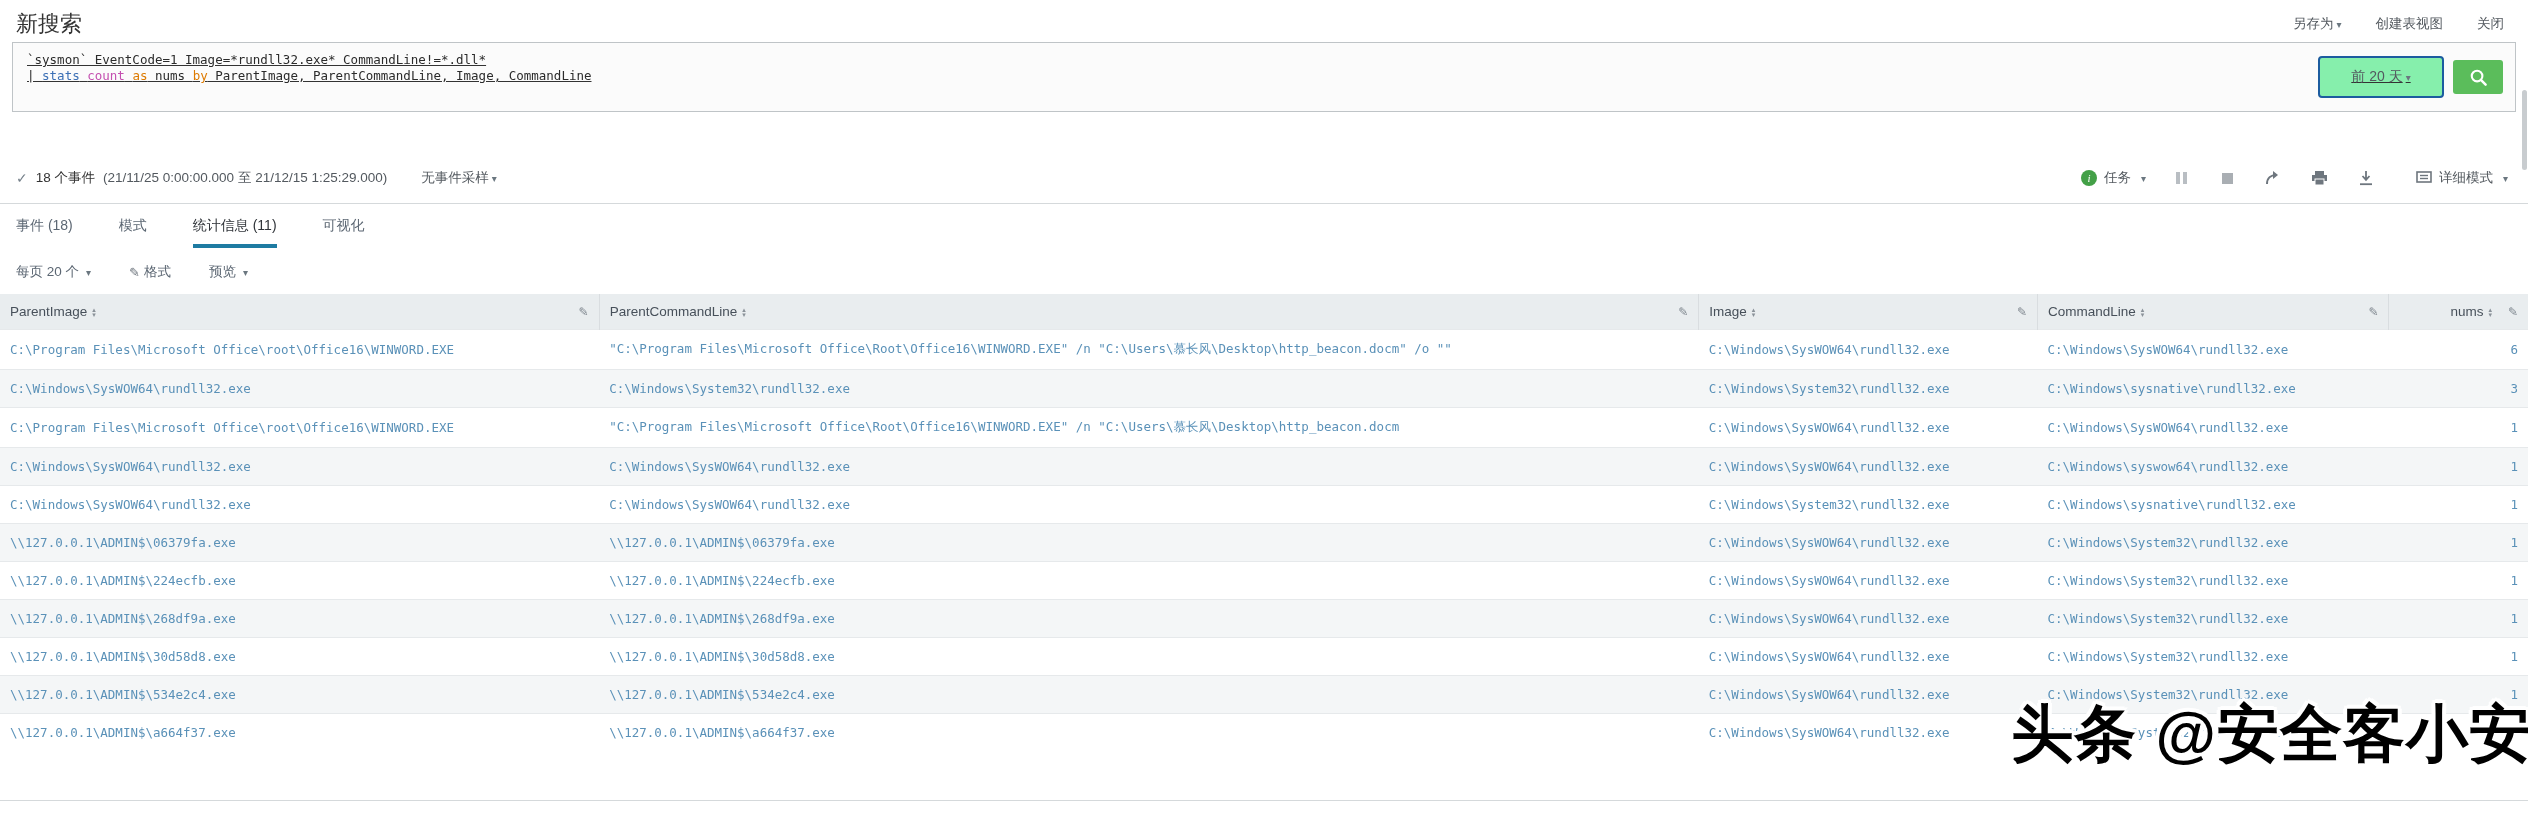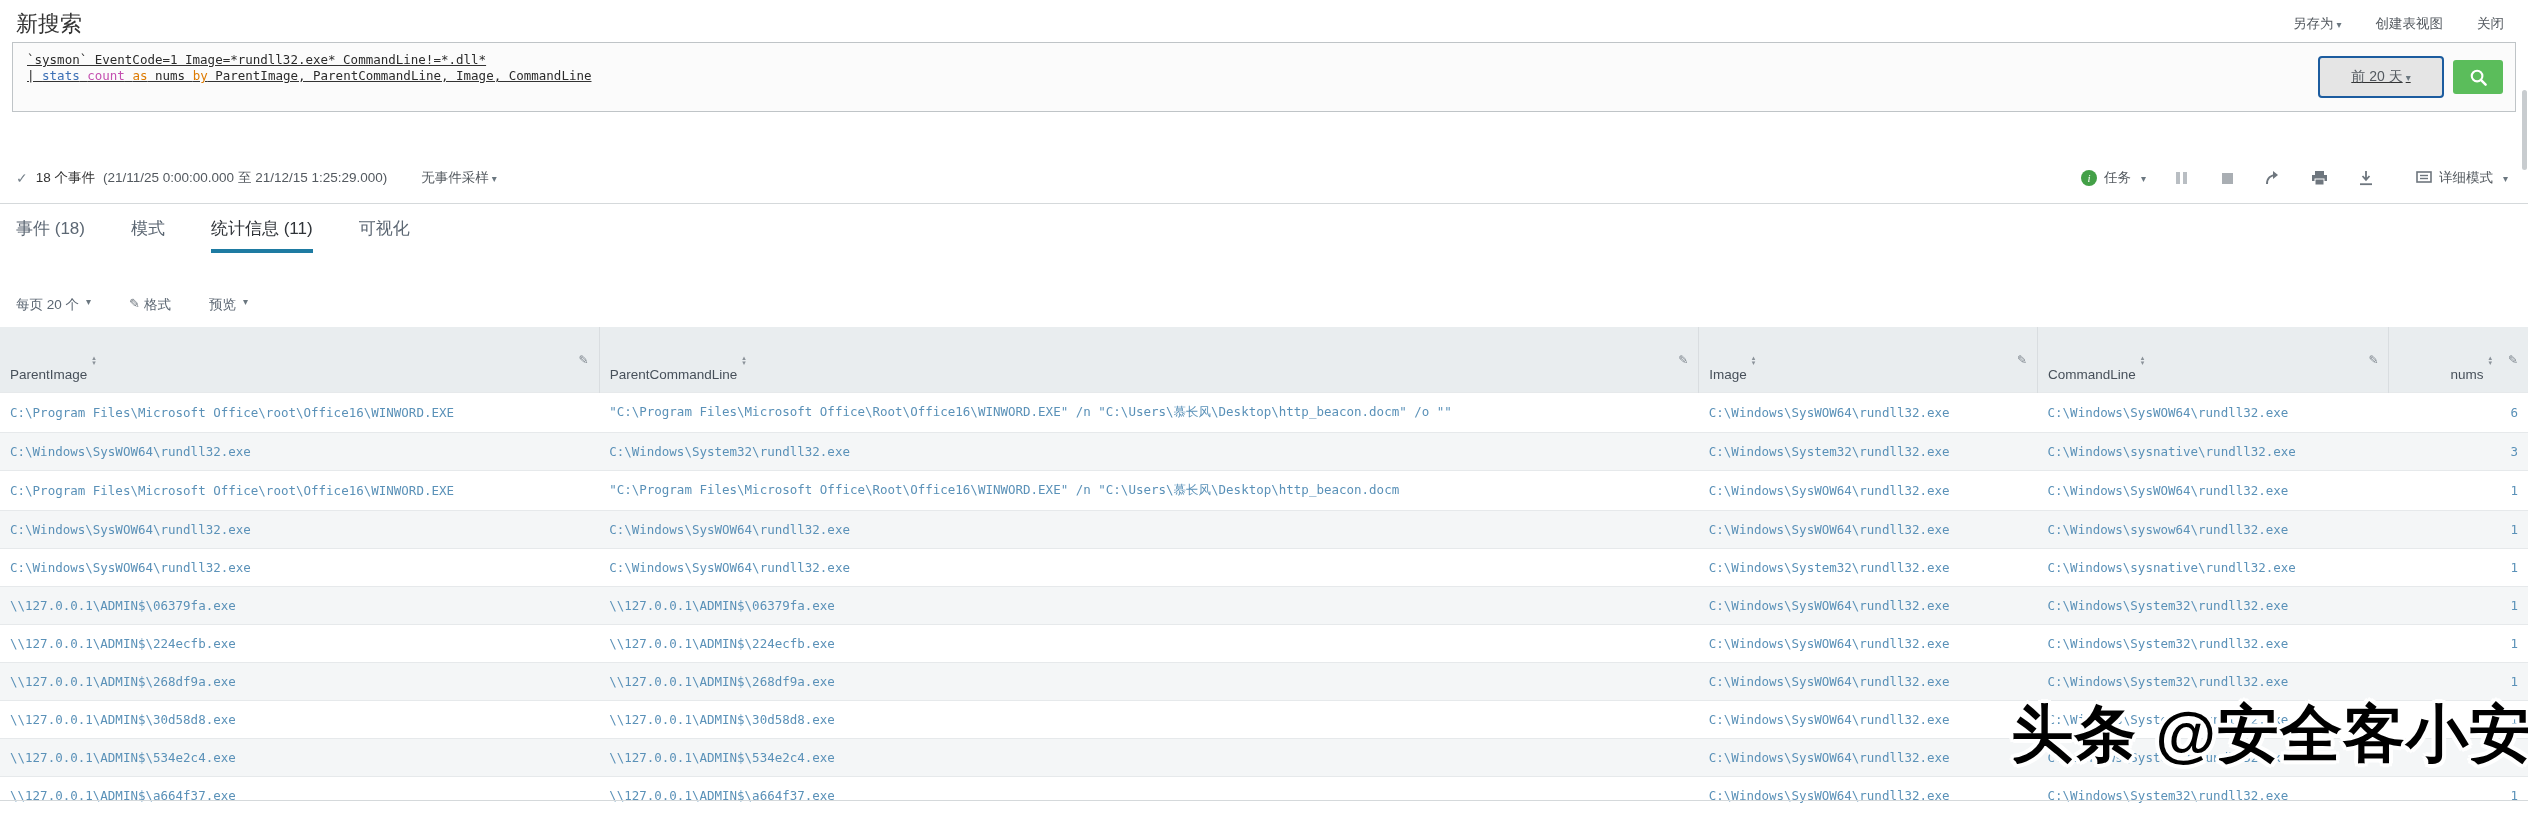--- a/index.html
+++ b/index.html
@@ -15,59 +15,59 @@
   .caret { font-size:10px; color:#6b7780; margin-left:3px; }
 
   
   .searchbar { display:flex; align-items:stretch; margin:2px 12px 0 12px; border:1px solid #bfc4c7; background:#fbfbfb; height:70px;text-decoration:underline; }
   .query-editor { flex:1; padding:9px 14px; font-family:"DejaVu Sans Mono", monospace; font-size:12.5px; line-height:16px; color:#2b2b2b; overflow:hidden; }
   .q-line { white-space:pre; }
   .tok-plain { color:#2b2b2b; }
   .tok-command { color:#3b6fb5; }
   .tok-function { color:#c44fb0; }
   .tok-modifier { color:#dd7a00; }
-  .time-picker { align-self:center; margin-right:9px; height:42px; min-width:126px; padding:0 12px; background:#e5e5e5; border:2px solid #1c5c9f; border-radius:4px; display:flex; align-items:center; justify-content:center; font-size:14px; color:#53595f; cursor:pointer; }
+  .time-picker { align-self:center; margin-right:9px; height:42px; min-width:126px; padding:0 12px; background:#86efac; border:2px solid #1c5c9f; border-radius:4px; display:flex; align-items:center; justify-content:center; font-size:14px; color:#53595f; cursor:pointer; }
   .search-btn { align-self:center; margin-right:12px; width:50px; height:34px; background:#5bbd5b; border:none; border-radius:3px; display:flex; align-items:center; justify-content:center; cursor:pointer; }
 
   
   .jobbar { display:flex; justify-content:space-between; align-items:center; margin-top:56px; padding:0 16px 15px 16px; border-bottom:1px solid #d5d9db; }
   .job-left { display:flex; align-items:center; gap:8px; font-size:13.5px; }
   .check-icon { color:#75808a; font-size:14px; }
   .event-count { font-weight:normal; color:#333; }
   .time-span { color:#53595f; }
   .sampling { margin-left:26px; color:#53595f; cursor:pointer; }
   .job-right { display:flex; align-items:center; gap:26px; padding-right:4px; }
   .job-status { display:flex; align-items:center; gap:7px; cursor:pointer; font-size:13.5px; color:#53595f; }
   .info-circle { width:16px; height:16px; border-radius:50%; background:#43a047; color:#fff; font-size:11px; font-style:italic; font-family:"Liberation Serif", serif; display:flex; align-items:center; justify-content:center; }
   .icon-btn { display:flex; align-items:center; justify-content:center; width:20px; height:20px; cursor:pointer; }
   .pause-bars { display:flex; gap:3px; }
   .pause-bars i { display:block; width:4px; height:12px; background:#b9bec3; }
   .stop-square { width:11px; height:11px; background:#a9aeb3; }
   .verbose { display:flex; align-items:center; gap:7px; margin-left:14px; font-size:13.5px; color:#53595f; cursor:pointer; }
 
   
   .tabs { display:flex; gap:46px; padding:13px 16px 0 16px; }
-  .tab { font-size:17px; color:#5c6773; padding-bottom:9px; cursor:pointer; border-bottom:4px solid transparent; }
+  .tab { font-size:14px; color:#5c6773; padding-bottom:9px; cursor:pointer; border-bottom:4px solid transparent; }
   .tab.active { color:#2f3338; border-bottom-color:#1e7ba2; }
 
   
   .controls { display:flex; gap:38px; padding:15px 16px 13px 16px; align-items:center; }
-  .control-link { font-size:13.5px; color:#5c6773; cursor:pointer; display:flex; align-items:flex-start; gap:4px;margin-top:28px; }
+  .control-link { font-size:13.5px; color:#5c6773; cursor:pointer; display:flex; align-items:center; gap:4px; }
   .pencil { color:#6e767e; font-size:13px; }
 
   
   table.stats { width:100%; border-collapse:collapse; table-layout:fixed; }
   table.stats col.c1 { width:23.7%; } table.stats col.c2 { width:43.5%; }
   table.stats col.c3 { width:13.4%; } table.stats col.c4 { width:13.9%; }
   table.stats col.c5 { width:5.5%; }
   table.stats th { background:#e9edef; font-weight:normal; text-align:left; color:#47505a; font-size:13.5px; padding:10px 10px; border-right:1px solid #d9dde0; }
   table.stats th:last-child { border-right:none; }
   .th-inner { display:flex; align-items:center; }
   .th-inner.right { justify-content:flex-end; }
-  .th-label { margin-right:5px;margin-top:30px; }
+  .th-label { margin-right:5px; }
   .sort-arrows { display:flex; flex-direction:column; line-height:5px; font-size:7px; color:#8a9299; margin-right:6px; }
   .th-pencil { margin-left:auto; color:#7d858d; font-size:12px; cursor:pointer; }
   .th-inner.right .th-pencil { margin-left:10px; }
   table.stats td { font-family:"DejaVu Sans Mono", monospace; font-size:12.5px; color:#5a91b8; padding:11px 10px; white-space:nowrap; overflow:hidden; border-top:1px solid #e6e9eb; cursor:pointer; }
   table.stats tbody tr:nth-child(even) { background:#f4f6f7; }
   table.stats td.num { text-align:right; }
 
   .bottom-divider { position:absolute; left:0; top:800px; width:100%; height:1px; background:#d5d9db; }
 
   

